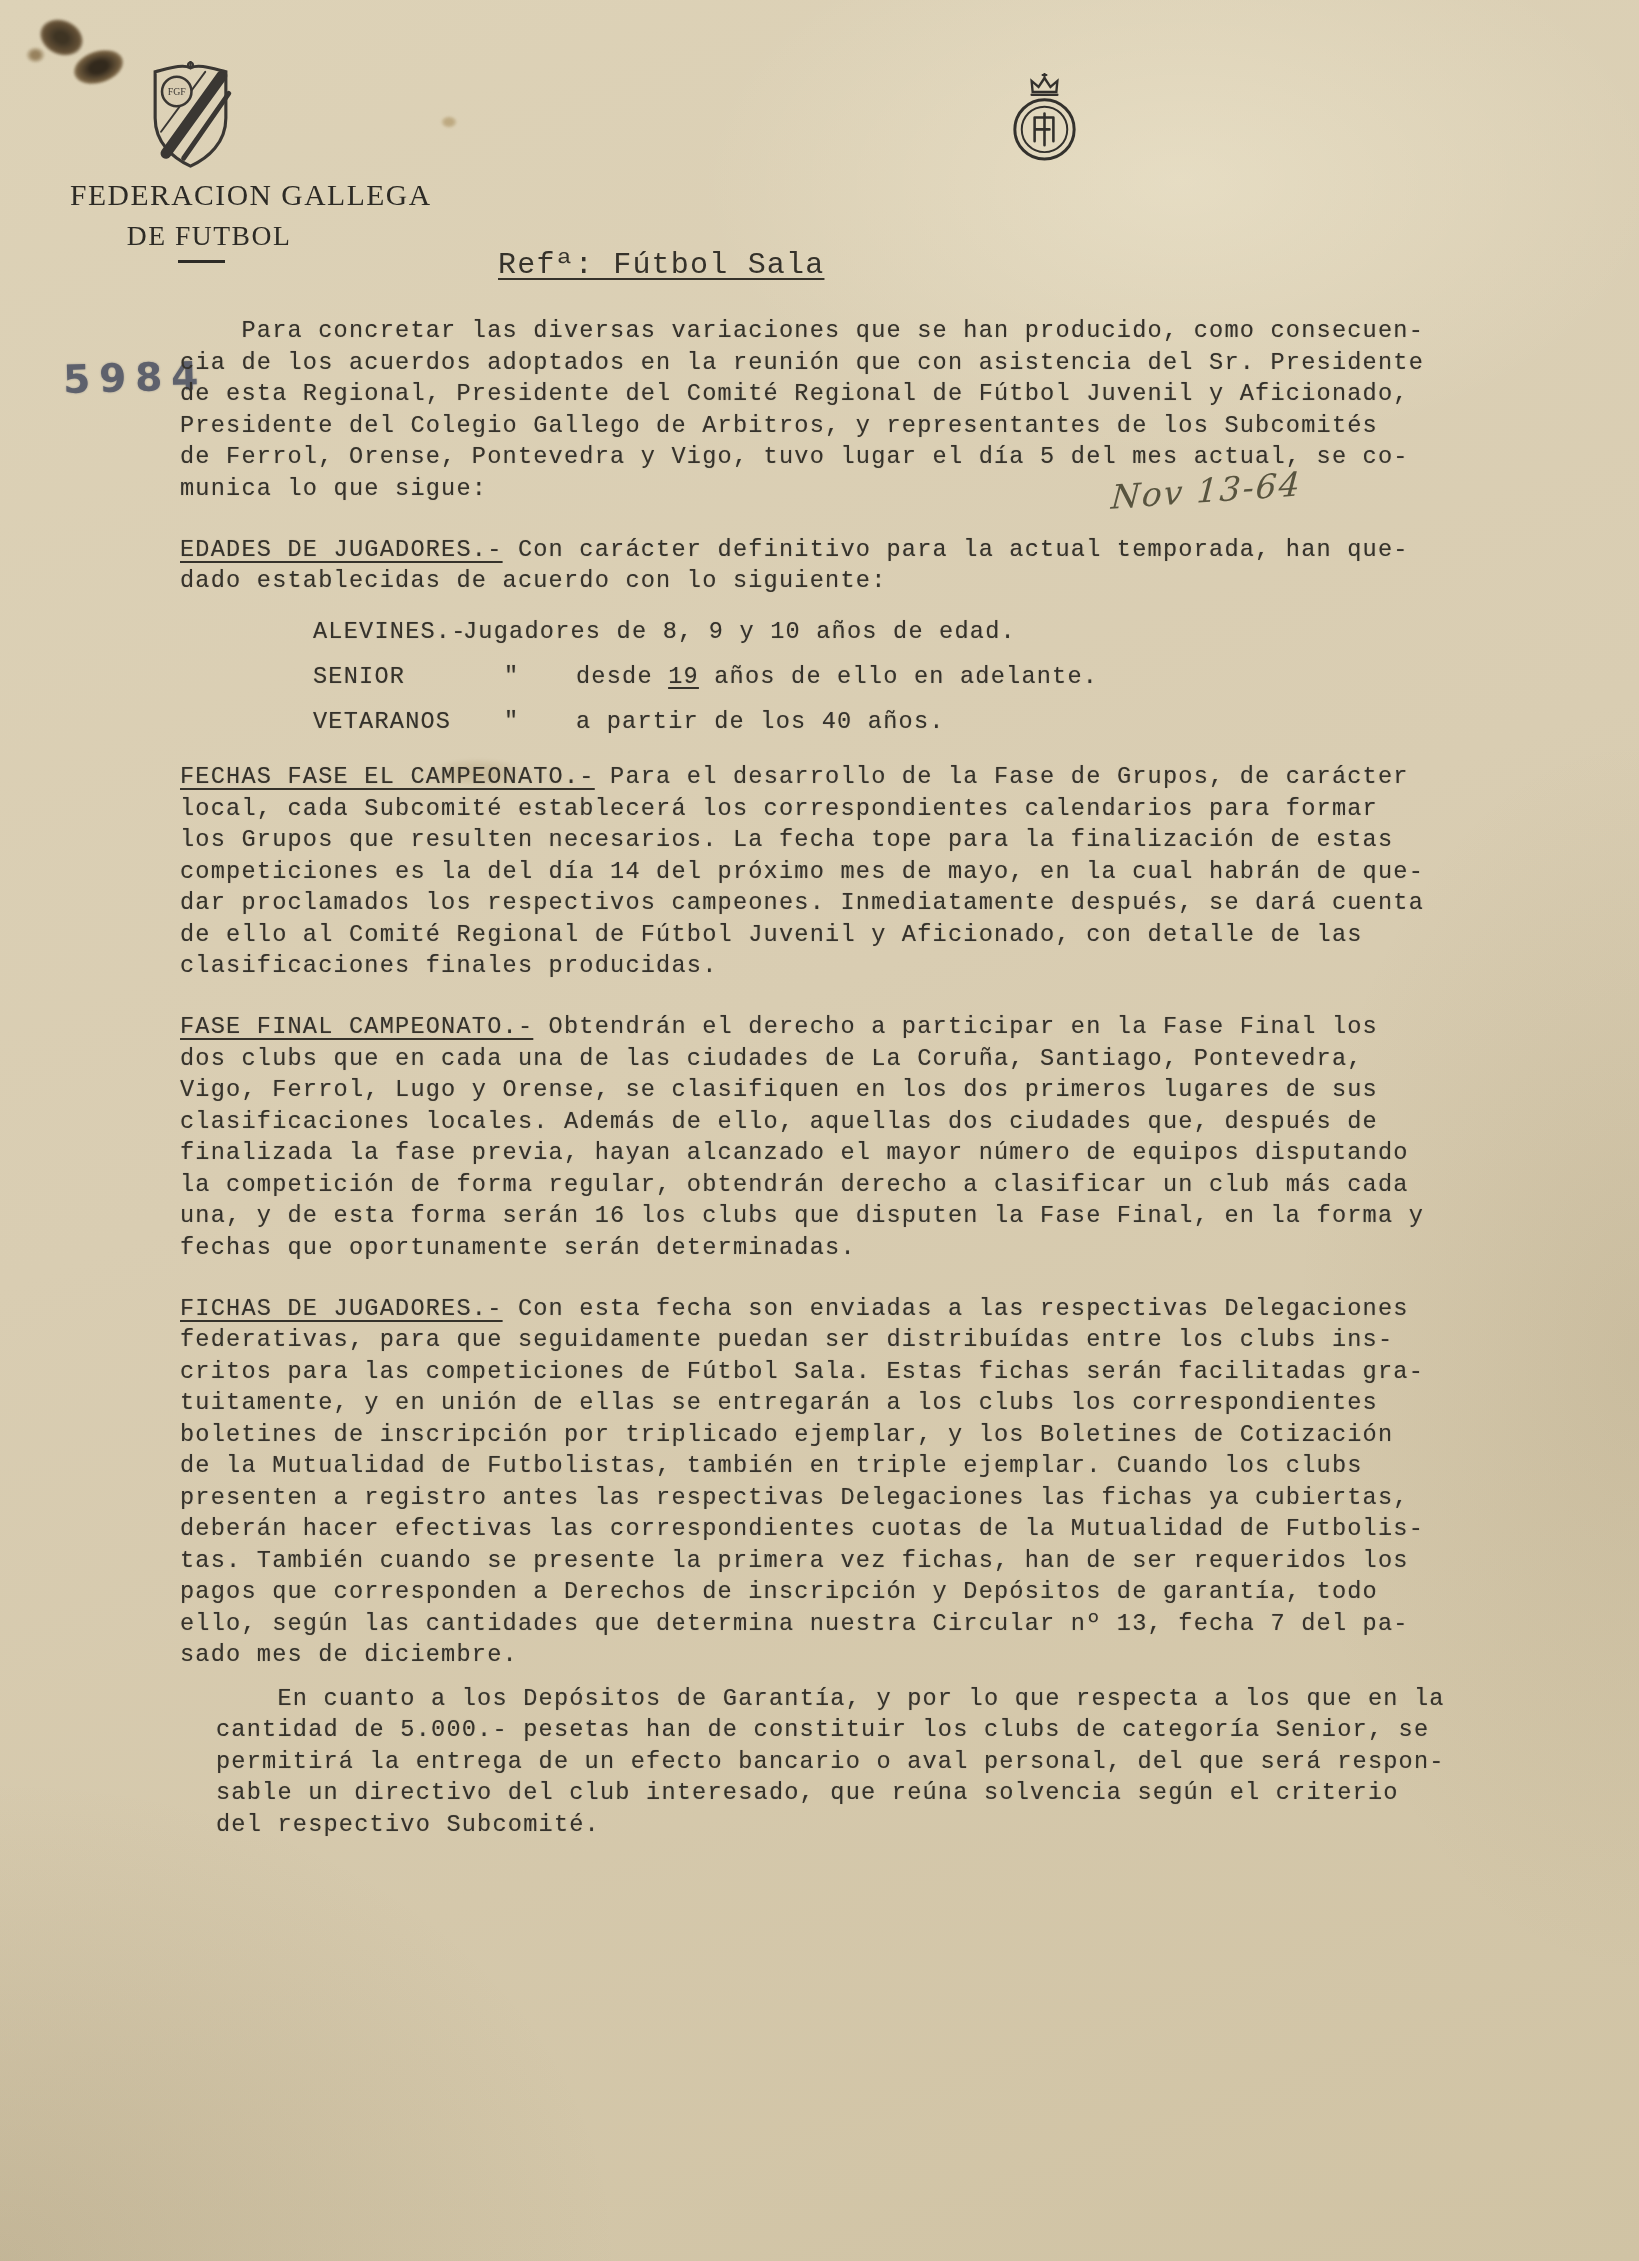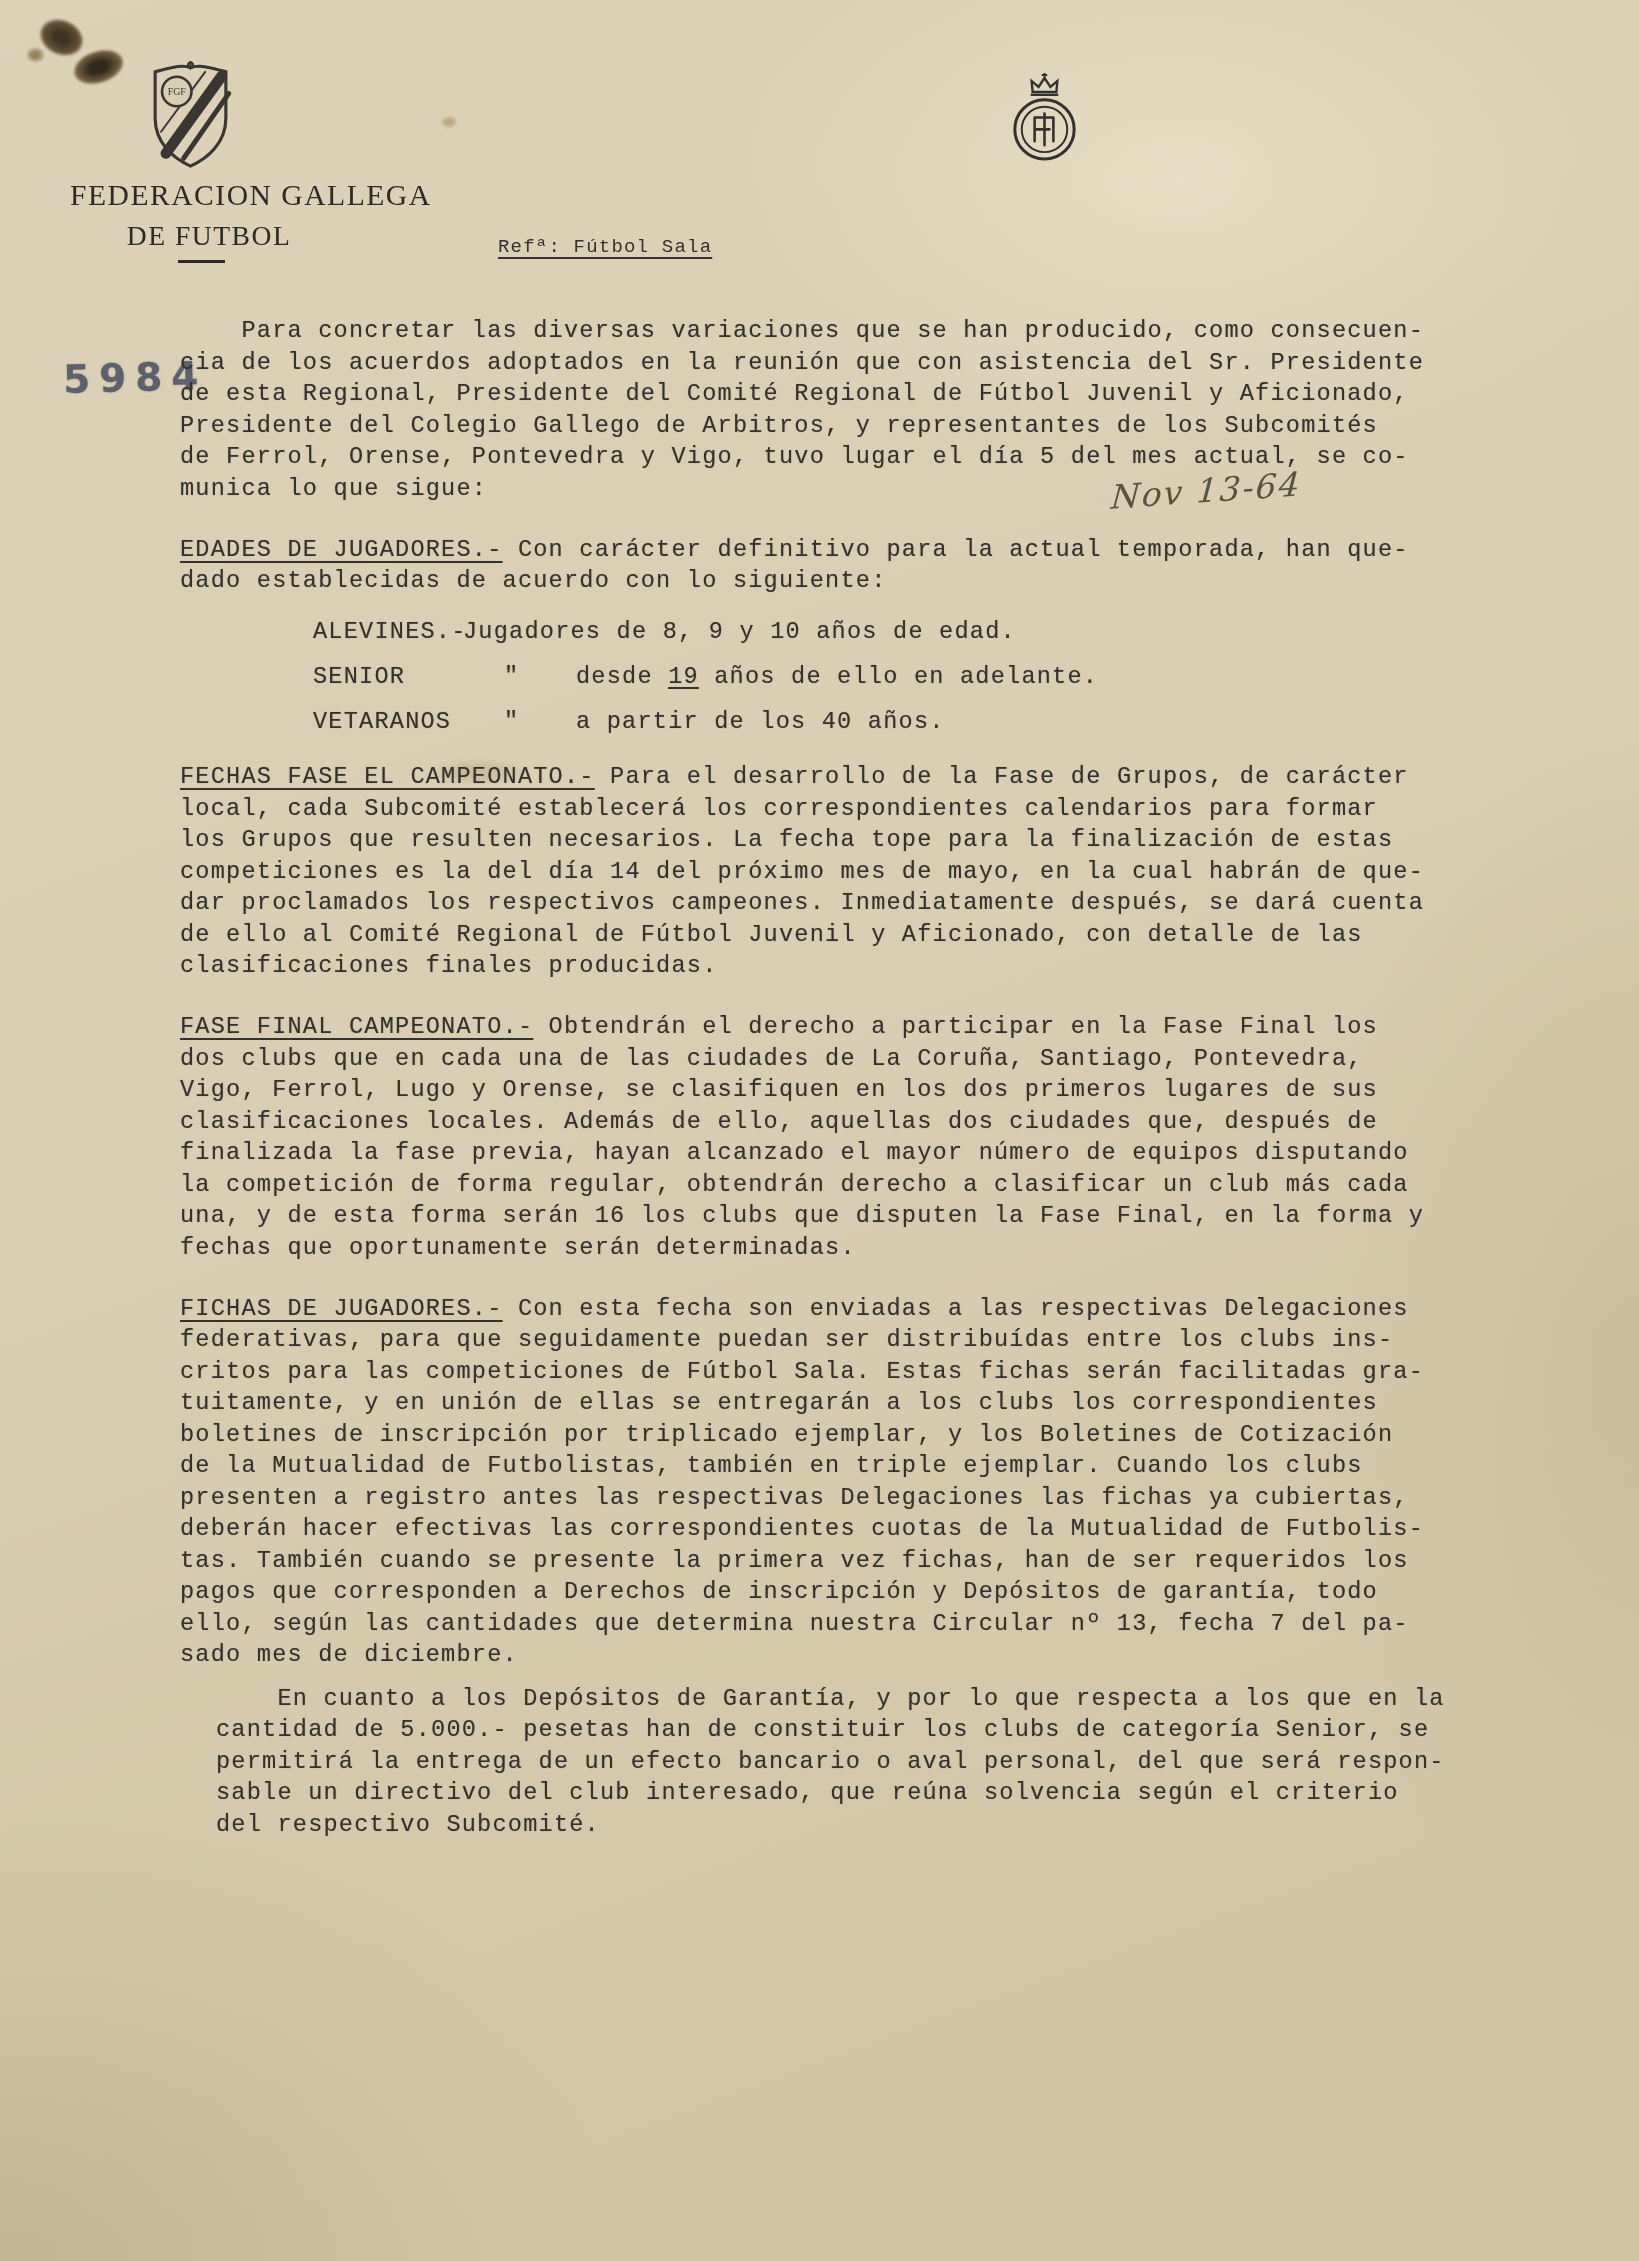--- a/index.html
+++ b/index.html
@@ -52,22 +52,22 @@
   .letterhead {
     position: absolute; left: 70px; top: 179px; width: 278px;
     font-family: "Liberation Serif", serif;
     color: #2d2b26;
   }
   .org1 { font-size: 29.6px; letter-spacing: 1.5px; white-space: nowrap; }
   .org2 { font-size: 27.6px; letter-spacing: 1.5px; text-align: center; margin-top: 8px; }
   .org-rule { width: 47px; height: 3px; background: #2d2b26; margin: 7.9px 0 0 108px; }
 
   .ref-line {
-    position: absolute; left: 498px; top: 236px;
-    font-size: 19px; letter-spacing: 1.2px;
+    position: absolute; left: 498px; top: 248px;
+    font-size: 30px; letter-spacing: 1.2px;
     text-decoration: underline;
     text-underline-offset: 4.9px;
     text-decoration-thickness: 2px;
   }
 
   
   .main-text {
     position: absolute; left: 180px; top: 315px; width: 1298px;
     font-size: 23.6px; line-height: 31.5px; letter-spacing: 1.2px;
     text-shadow: 0 0 1px rgba(53,50,43,.35);

